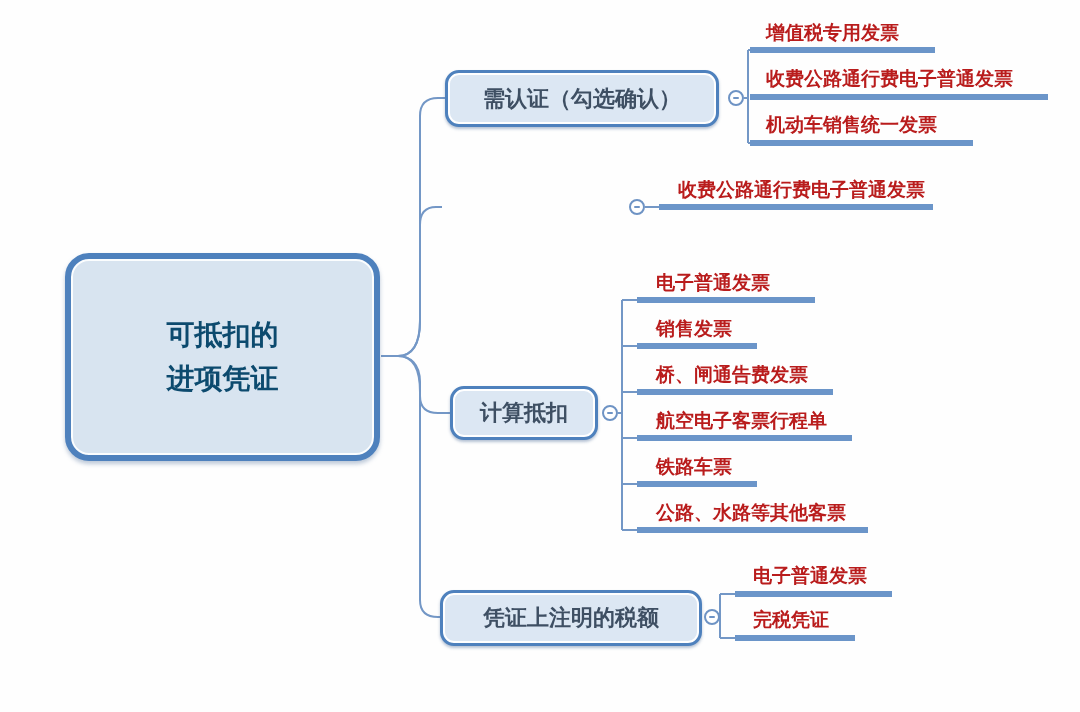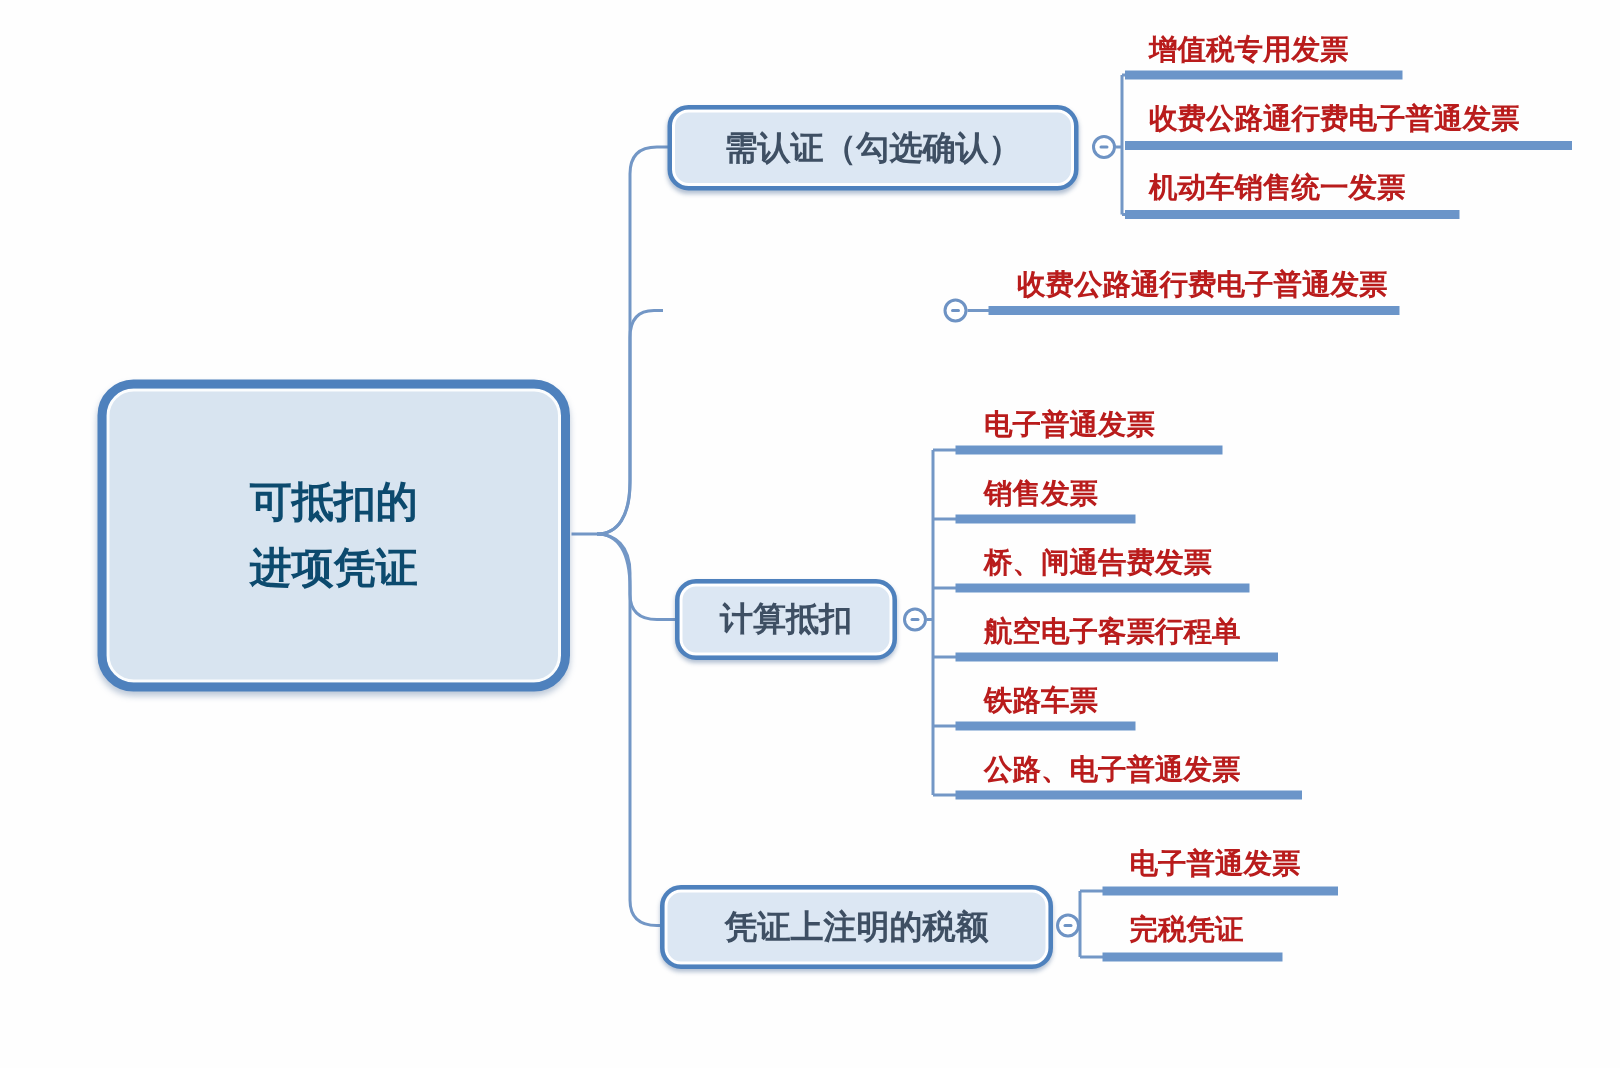--- a/index.html
+++ b/index.html
@@ -112,18 +112,18 @@
   <div class="child-label" style="left:766px;top:66px;">收费公路通行费电子普通发票</div>
   <div class="child-label" style="left:766px;top:112px;">机动车销售统一发票</div>
 
   <div class="child-label" style="left:678px;top:177px;">收费公路通行费电子普通发票</div>
 
   <div class="child-label" style="left:656px;top:270px;">电子普通发票</div>
   <div class="child-label" style="left:656px;top:316px;">销售发票</div>
   <div class="child-label" style="left:656px;top:362px;">桥、闸通告费发票</div>
   <div class="child-label" style="left:656px;top:408px;">航空电子客票行程单</div>
   <div class="child-label" style="left:656px;top:454px;">铁路车票</div>
-  <div class="child-label" style="left:656px;top:500px;">公路、电子普通发票</div>
+  <div class="child-label" style="left:656px;top:500px;">公路、水路等其他客票</div>
 
   <div class="child-label" style="left:753px;top:563px;">电子普通发票</div>
   <div class="child-label" style="left:753px;top:607px;">完税凭证</div>
 
 </div>
 
 </body></html>

